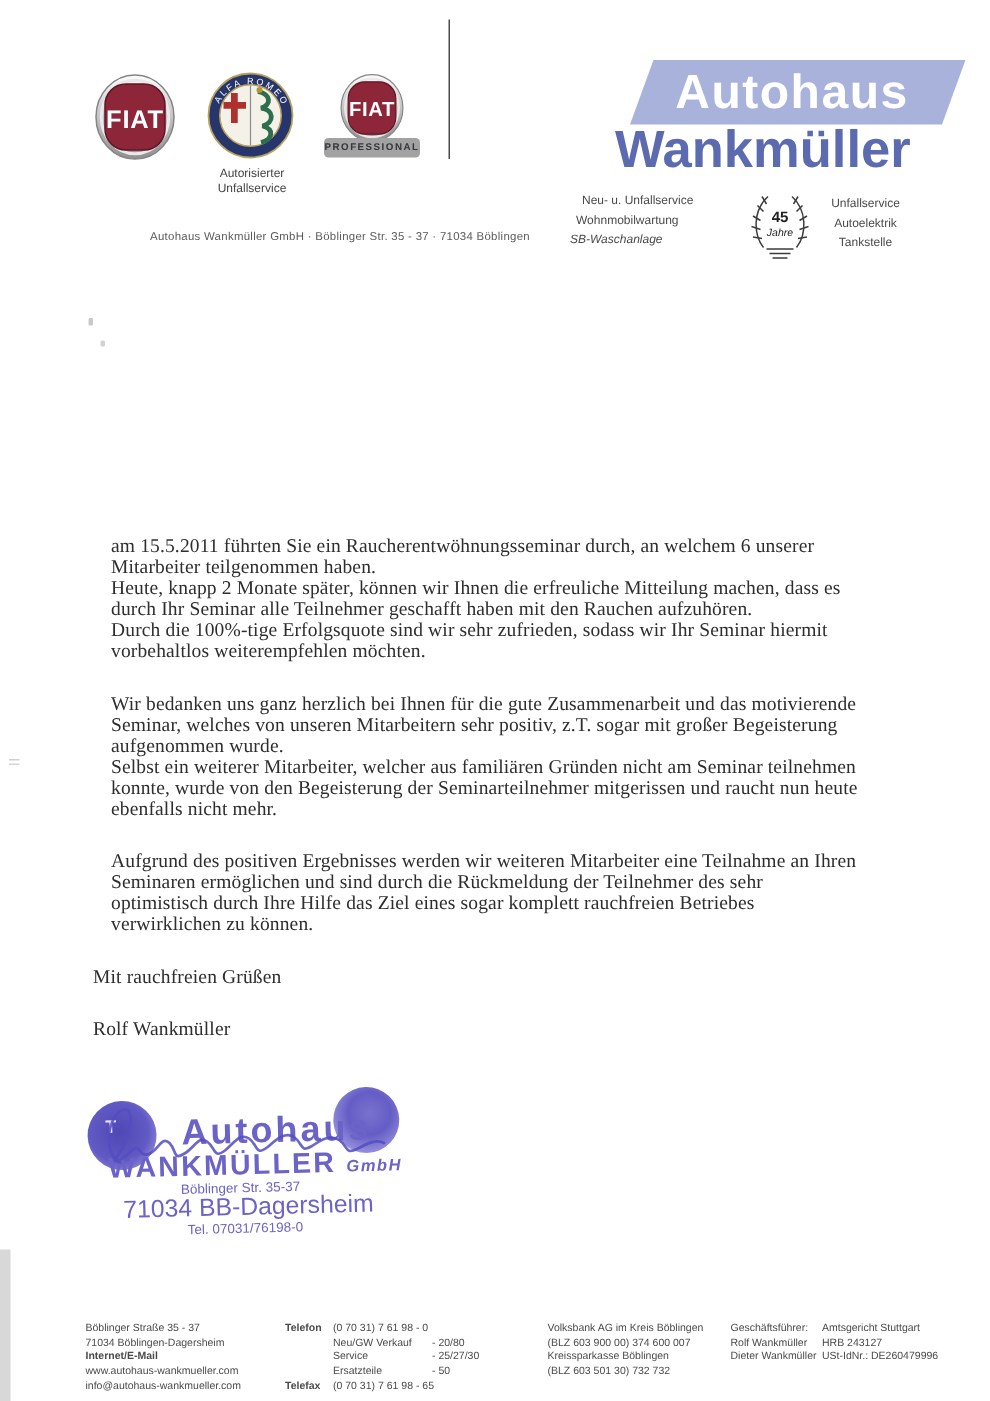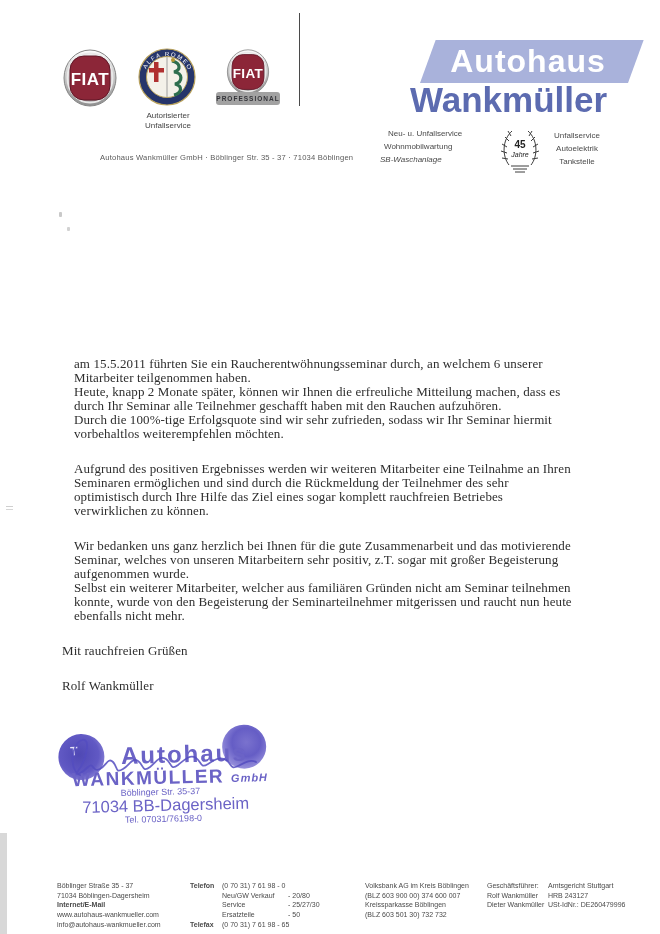--- a/index.html
+++ b/index.html
@@ -145,30 +145,30 @@
     <div>Tankstelle</div>
   </div>
 
   <div class="abs letter">
     <div class="para">am 15.5.2011 führten Sie ein Raucherentwöhnungsseminar durch, an welchem 6 unserer
 Mitarbeiter teilgenommen haben.
 Heute, knapp 2 Monate später, können wir Ihnen die erfreuliche Mitteilung machen, dass es
 durch Ihr Seminar alle Teilnehmer geschafft haben mit den Rauchen aufzuhören.
 Durch die 100%-tige Erfolgsquote sind wir sehr zufrieden, sodass wir Ihr Seminar hiermit
 vorbehaltlos weiterempfehlen möchten.</div>
-    <div class="para">Aufgrund des positiven Ergebnisses werden wir weiteren Mitarbeiter eine Teilnahme an Ihren
-Seminaren ermöglichen und sind durch die Rückmeldung der Teilnehmer des sehr
-optimistisch durch Ihre Hilfe das Ziel eines sogar komplett rauchfreien Betriebes
-verwirklichen zu können.</div>
     <div class="para">Wir bedanken uns ganz herzlich bei Ihnen für die gute Zusammenarbeit und das motivierende
 Seminar, welches von unseren Mitarbeitern sehr positiv, z.T. sogar mit großer Begeisterung
 aufgenommen wurde.
 Selbst ein weiterer Mitarbeiter, welcher aus familiären Gründen nicht am Seminar teilnehmen
 konnte, wurde von den Begeisterung der Seminarteilnehmer mitgerissen und raucht nun heute
 ebenfalls nicht mehr.</div>
+    <div class="para">Aufgrund des positiven Ergebnisses werden wir weiteren Mitarbeiter eine Teilnahme an Ihren
+Seminaren ermöglichen und sind durch die Rückmeldung der Teilnehmer des sehr
+optimistisch durch Ihre Hilfe das Ziel eines sogar komplett rauchfreien Betriebes
+verwirklichen zu können.</div>
     <div class="closing">Mit rauchfreien Grüßen</div>
     <div class="signer">Rolf Wankmüller</div>
   </div>
 
   <div class="abs stamp">
     <div class="blob blob-left">
       <span class="blob-t">T</span>
     </div>
     <div class="blob blob-right"></div>
     <div class="stamp-l1">Autohaus</div>

